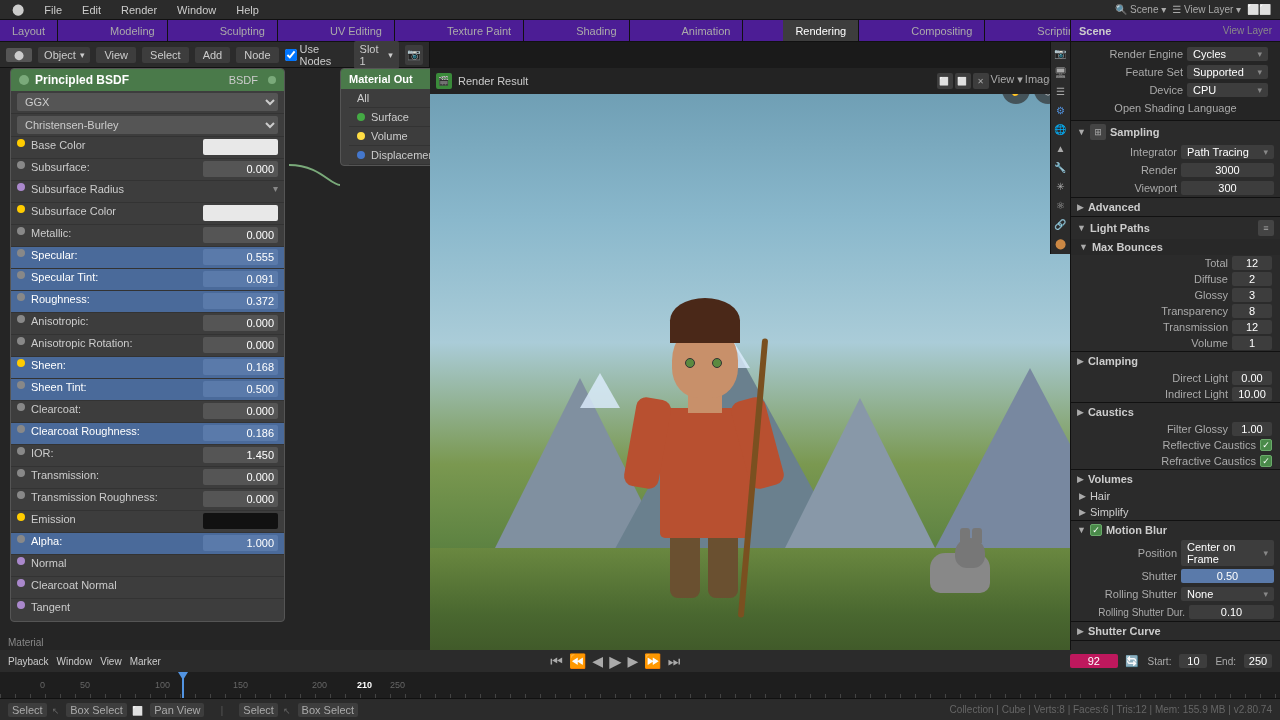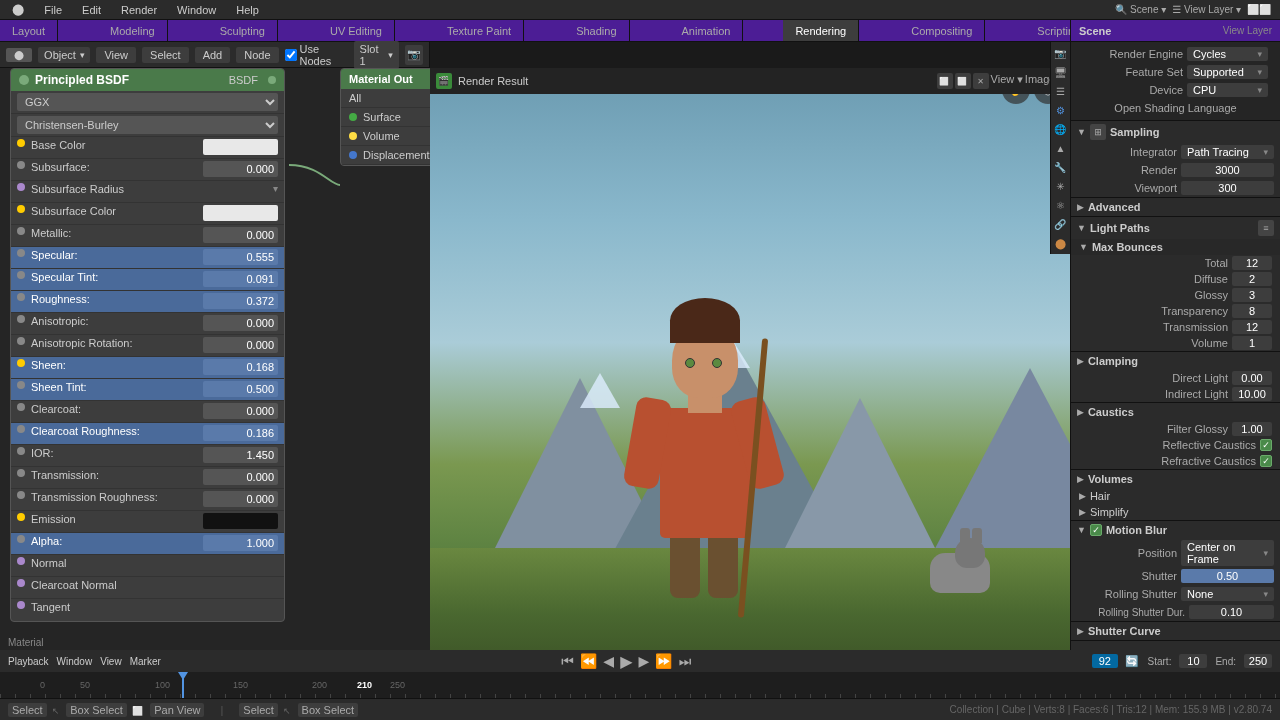--- a/index.html
+++ b/index.html
@@ -340,20 +340,21 @@
       font-size: 11px;
       font-weight: bold;
       color: #fff;
     }
     .node-out-row {
       display: flex;
       align-items: center;
       padding: 3px 8px;
       border-bottom: 1px solid #333;
       gap: 6px;
+      margin-left: 8px;
     }
     .out-dot {
       width: 8px;
       height: 8px;
       border-radius: 50%;
     }
     .dot-green { background: #44aa44; }
     .dot-yellow-bright { background: #ffdd44; }
     .dot-blue { background: #4477cc; }
     .out-label {
@@ -1028,21 +1029,21 @@
     <div style="display:flex;align-items:center;gap:6px;margin:0 auto;">
       <span style="font-size:14px;cursor:pointer;color:#aaa;">⏮</span>
       <span style="font-size:14px;cursor:pointer;color:#aaa;">⏪</span>
       <span style="font-size:14px;cursor:pointer;color:#aaa;">◀</span>
       <span style="font-size:16px;cursor:pointer;color:#aaa;">▶</span>
       <span style="font-size:14px;cursor:pointer;color:#aaa;">▶</span>
       <span style="font-size:14px;cursor:pointer;color:#aaa;">⏩</span>
       <span style="font-size:14px;cursor:pointer;color:#aaa;">⏭</span>
     </div>
 
-    <div style="background:#0369a1;color:#fff;font-size:11px;padding:1px 6px;border-radius:2px;width:26px;text-align:center;">92</div>
+    <div style="background:#be185d;color:#fff;font-size:11px;padding:1px 6px;border-radius:2px;width:48px;text-align:center;">92</div>
 
     <span style="font-size:11px;color:#888;cursor:pointer;">🔄</span>
 
     <span style="font-size:10px;color:#aaa;">Start:</span>
     <div style="background:#3d3d3d;color:#fff;font-size:11px;padding:1px 4px;border-radius:2px;width:28px;text-align:center;">10</div>
     <span style="font-size:10px;color:#aaa;">End:</span>
     <div style="background:#3d3d3d;color:#fff;font-size:11px;padding:1px 4px;border-radius:2px;width:28px;text-align:center;">250</div>
   </div>
 
   <div class="tl-ruler" style="position:relative;height:26px;background:#1e1e1e;">

